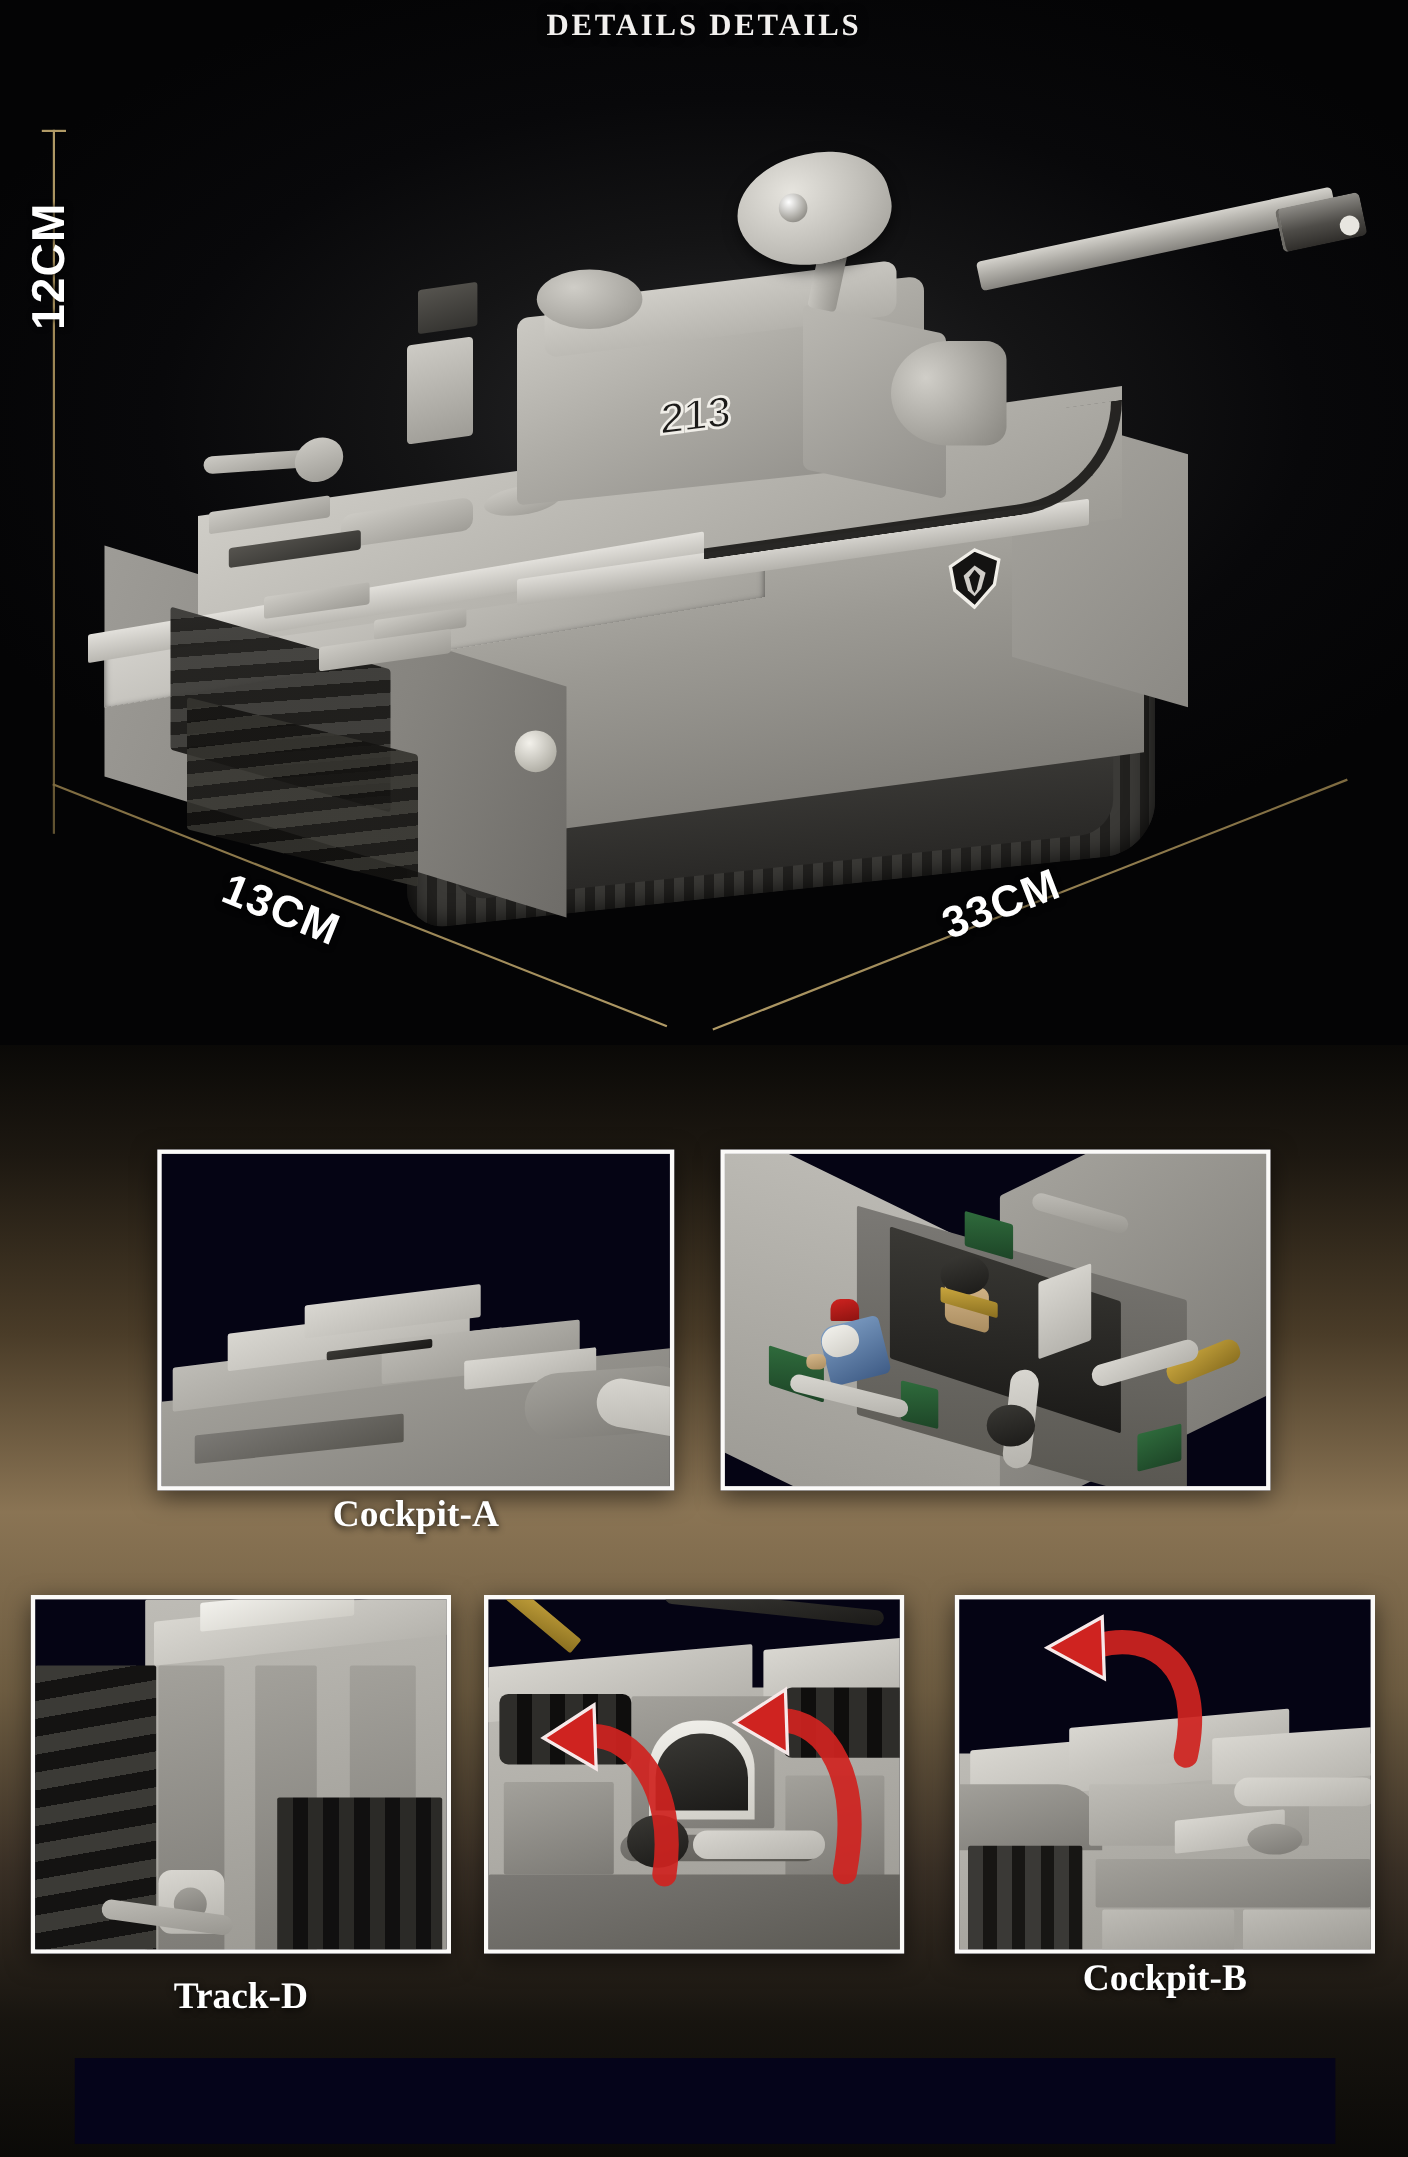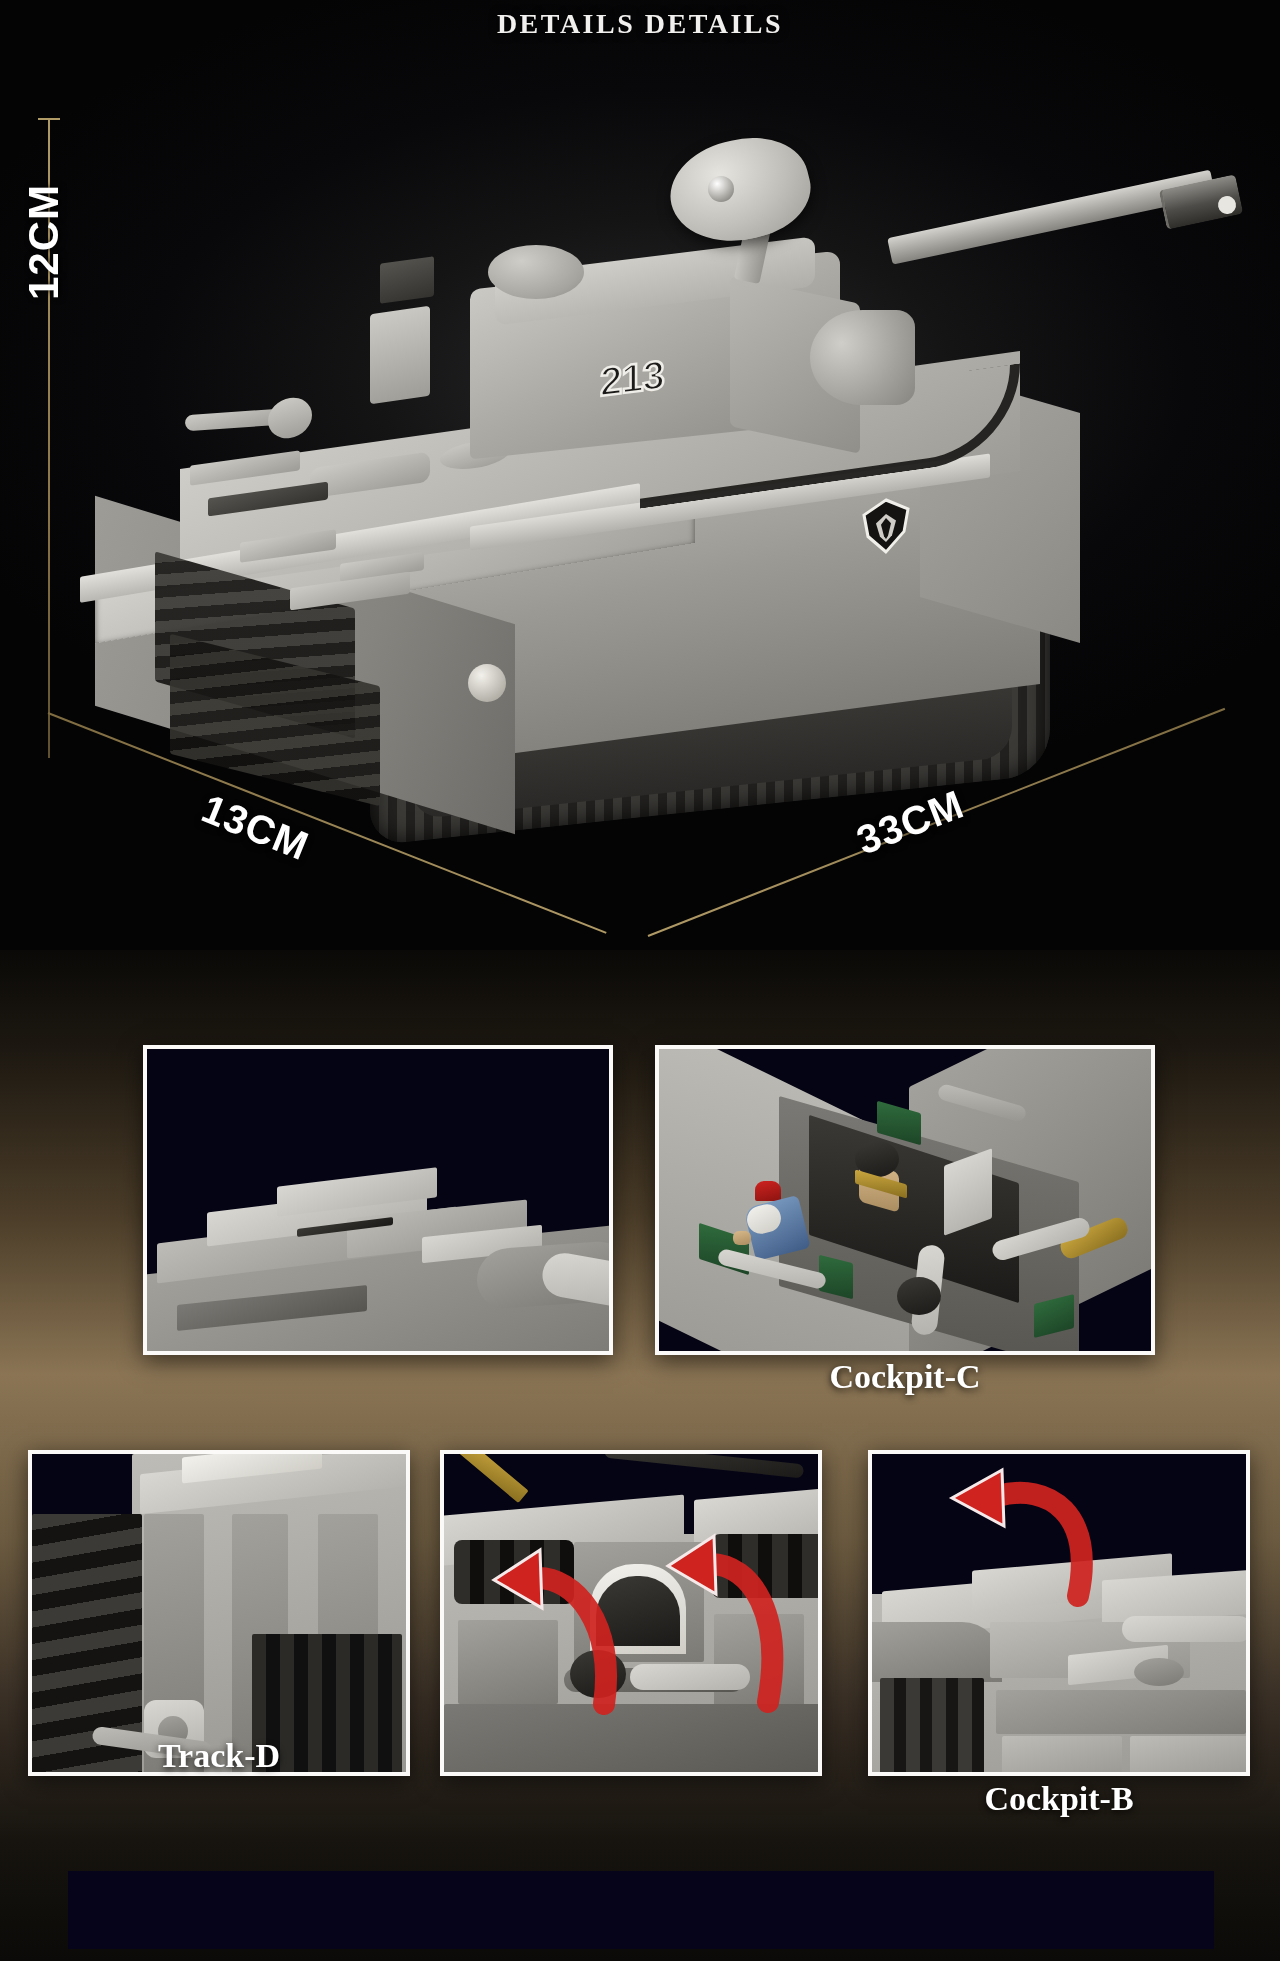--- a/index.html
+++ b/index.html
@@ -283,20 +283,21 @@
     <div class="brick g2" style="left:10px;top:176px;width:300px;height:40px;transform:skewY(-7deg);"></div>
     <div class="brick g1" style="left:60px;top:150px;width:220px;height:34px;transform:skewY(-7deg);"></div>
     <div class="brick g1" style="left:130px;top:128px;width:160px;height:30px;transform:skewY(-7deg);"></div>
     <div class="brick g2" style="left:200px;top:160px;width:180px;height:40px;transform:skewY(-6deg);"></div>
     <div class="brick g1" style="left:275px;top:182px;width:120px;height:26px;transform:skewY(-6deg);"></div>
     <div class="brick g3" style="left:330px;top:196px;width:150px;height:60px;border-radius:30px;transform:skewY(-4deg);"></div>
     <div class="brick g1" style="left:395px;top:210px;width:110px;height:44px;border-radius:22px;transform:rotate(10deg);"></div>
     <div class="brick dk" style="left:150px;top:174px;width:96px;height:8px;transform:skewY(-7deg);"></div>
     <div class="brick g4" style="left:30px;top:246px;width:190px;height:26px;transform:skewY(-6deg);"></div>
   </div>
+  <div class="cap" style="left:143px;top:408px;width:470px;">Cockpit-A</div>
 
   <div class="panel" style="left:655px;top:95px;width:500px;height:310px;">
     <div class="brick g2" style="left:-30px;top:40px;width:340px;height:300px;transform:skewY(26deg);"></div>
     <div class="brick g3" style="left:250px;top:-40px;width:320px;height:300px;transform:skewY(-26deg);"></div>
     <div class="brick g4" style="left:120px;top:90px;width:300px;height:190px;transform:skewY(16deg);"></div>
     <div class="brick dk" style="left:150px;top:100px;width:210px;height:120px;transform:skewY(18deg);"></div>
     <div class="brick grn" style="left:218px;top:58px;width:44px;height:32px;transform:skewY(16deg);"></div>
     <div class="brick grn" style="left:40px;top:182px;width:50px;height:36px;transform:skewY(18deg);"></div>
     <div class="brick grn" style="left:160px;top:210px;width:34px;height:36px;transform:skewY(14deg);"></div>
     <div class="brick grn" style="left:375px;top:250px;width:40px;height:34px;transform:skewY(-14deg);"></div>
@@ -308,38 +309,37 @@
     <div class="brick dk" style="left:196px;top:92px;width:44px;height:36px;border-radius:50%;"></div>
     <div class="brick gold" style="left:400px;top:178px;width:70px;height:22px;border-radius:10px;transform:rotate(-22deg);"></div>
     <div class="brick gold" style="left:196px;top:128px;width:52px;height:14px;transform:skewY(16deg);"></div>
     <div class="brick g1" style="left:285px;top:108px;width:48px;height:70px;transform:skewY(-20deg);"></div>
     <div class="brick g1" style="left:332px;top:180px;width:100px;height:20px;border-radius:10px;transform:rotate(-16deg);"></div>
     <div class="brick g1" style="left:256px;top:196px;width:26px;height:90px;border-radius:13px;transform:rotate(6deg);"></div>
     <div class="brick dk" style="left:238px;top:228px;width:44px;height:38px;border-radius:50%;"></div>
     <div class="brick g1" style="left:58px;top:212px;width:110px;height:16px;border-radius:8px;transform:rotate(14deg);"></div>
     <div class="brick g2" style="left:278px;top:46px;width:90px;height:16px;border-radius:8px;transform:rotate(16deg);"></div>
   </div>
-  <div class="cap" style="left:655px;top:408px;width:500px;">Cockpit-C</div>
 
   <div class="panel" style="left:28px;top:500px;width:382px;height:326px;">
     <div class="brick g2" style="left:100px;top:0px;width:300px;height:330px;"></div>
     <div class="brick g1" style="left:108px;top:6px;width:270px;height:40px;transform:skewY(-6deg);"></div>
     <div class="brick wht" style="left:150px;top:-4px;width:140px;height:26px;transform:skewY(-6deg);"></div>
     <div class="brick g3" style="left:112px;top:60px;width:60px;height:270px;"></div>
     <div class="brick g3" style="left:200px;top:60px;width:56px;height:270px;"></div>
     <div class="brick g3" style="left:286px;top:60px;width:60px;height:270px;"></div>
     <div class="brick dk" style="left:0px;top:60px;width:110px;height:260px;
         background:repeating-linear-gradient(170deg,#3b3a36 0 16px,#141312 16px 32px);"></div>
     <div class="brick dk" style="left:220px;top:180px;width:150px;height:150px;
         background:repeating-linear-gradient(90deg,#2b2a27 0 14px,#111010 14px 28px);"></div>
     <div class="brick g1" style="left:112px;top:246px;width:60px;height:58px;border-radius:12px;"></div>
     <div class="brick g3" style="left:126px;top:262px;width:30px;height:30px;border-radius:50%;"></div>
     <div class="brick g2" style="left:60px;top:280px;width:120px;height:18px;border-radius:9px;transform:rotate(8deg);"></div>
   </div>
-  <div class="cap" style="left:28px;top:787px;width:382px;">Track-D</div>
+  <div class="cap" style="left:28px;top:846px;width:382px;">Track-D</div>
 
   <div class="panel" style="left:440px;top:500px;width:382px;height:326px;">
     <div class="brick g2" style="left:-20px;top:80px;width:440px;height:250px;"></div>
     <div class="brick g1" style="left:-20px;top:52px;width:260px;height:50px;transform:skewY(-5deg);"></div>
     <div class="brick g1" style="left:250px;top:38px;width:180px;height:48px;transform:skewY(-5deg);"></div>
     <div class="brick g3" style="left:130px;top:88px;width:130px;height:120px;"></div>
     <div class="brick wht" style="left:146px;top:110px;width:96px;height:90px;border-radius:44px 44px 0 0;"></div>
     <div class="brick dk" style="left:152px;top:122px;width:84px;height:70px;border-radius:40px 40px 0 0;"></div>
     <div class="brick dk" style="left:10px;top:86px;width:120px;height:64px;
         background:repeating-linear-gradient(90deg,#2e2d2a 0 16px,#0f0e0d 16px 30px);border-radius:8px;"></div>

